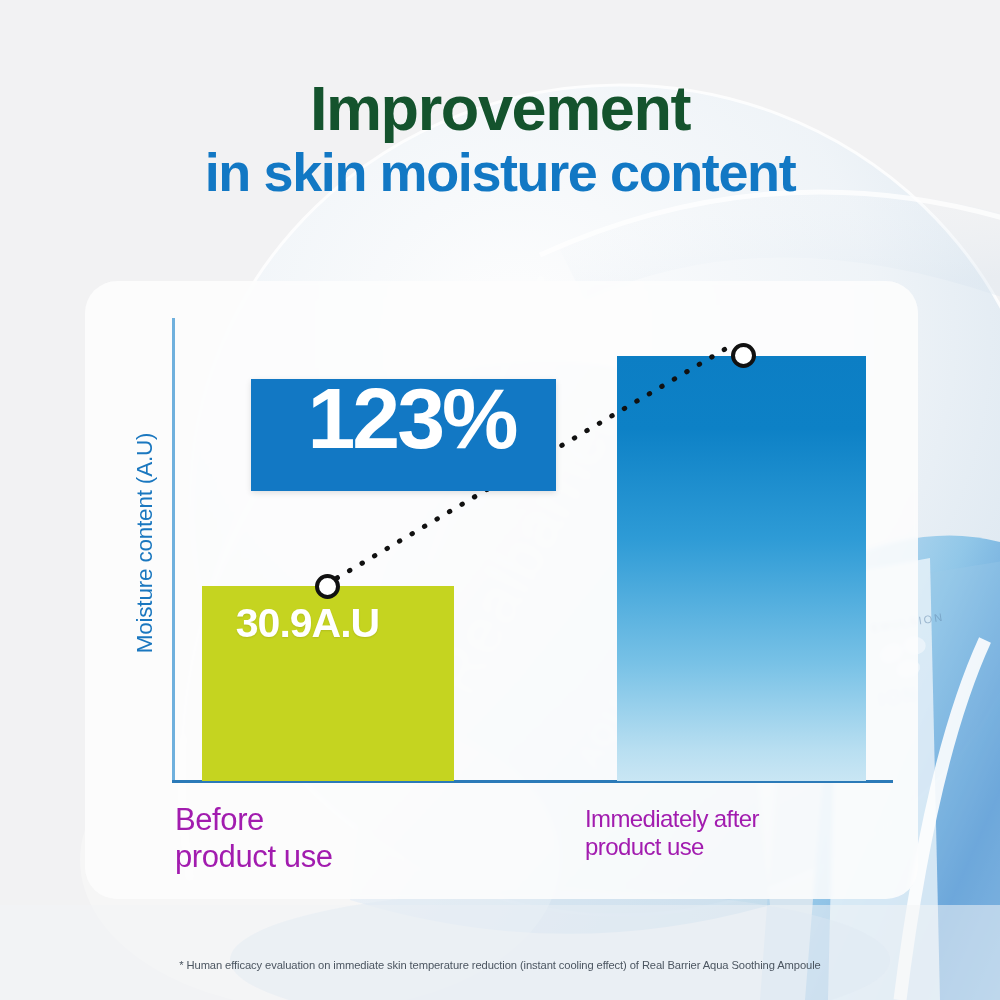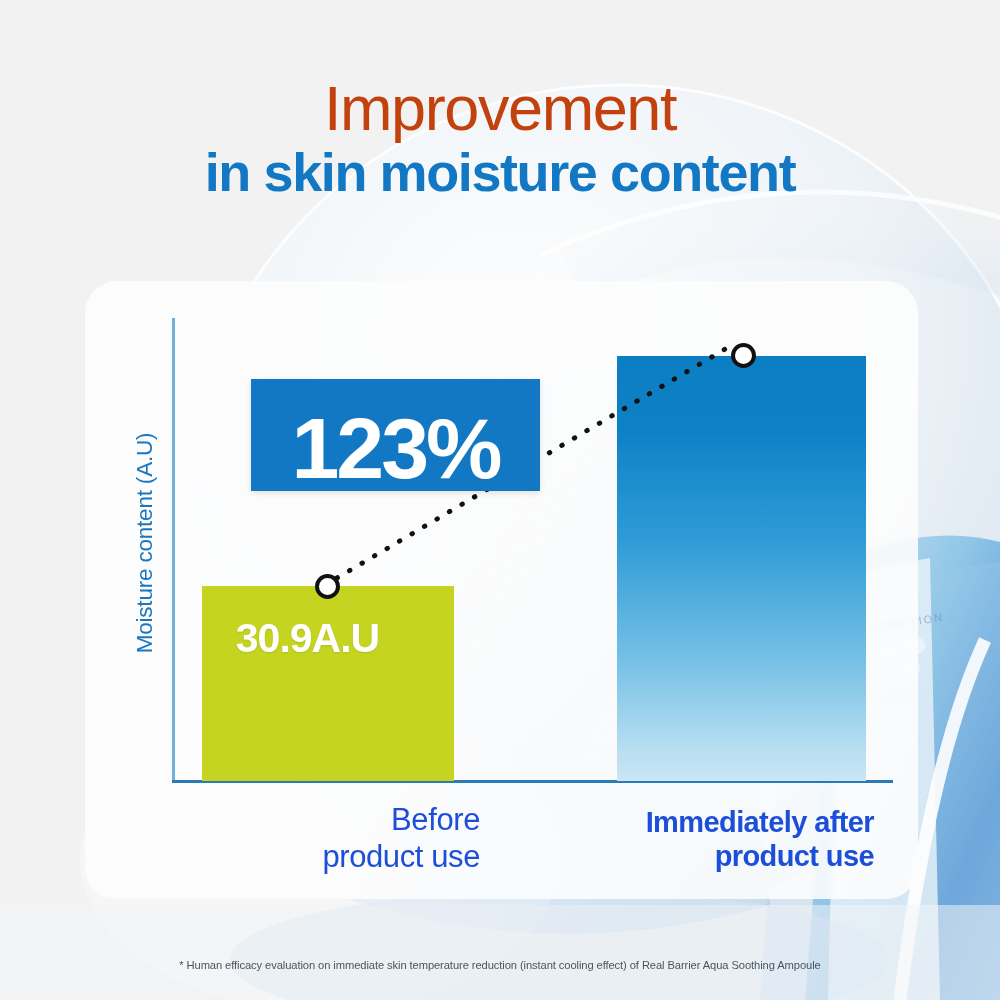--- a/index.html
+++ b/index.html
@@ -16,21 +16,21 @@
   .bg-svg{position:absolute;inset:0;width:1000px;height:1000px;}
 
   
   #headline{
     position:absolute;left:0;top:78px;width:1000px;
     text-align:center;z-index:5;
     line-height:0.96;
   }
   .hl-line1{
     display:block;
-    font-size:63px;font-weight:normal;color:#c2410c;
+    font-size:63px;font-weight:bold;color:#14532d;
     letter-spacing:-1.4px;
   }
   .hl-line2{
     display:block;
     font-size:54px;font-weight:bold;color:#1278c4;
     letter-spacing:-1.4px;margin-top:9px;
   }
 
   
   #card{
@@ -78,58 +78,59 @@
     background:linear-gradient(180deg,#0c7ec4 0%,#0d81c6 17%,#2e9bd6 43%,#77c1e6 72%,#b9dff1 93%,#c9e6f4 100%);
   }
 
   .bar-val{
     position:absolute;
     color:#ffffff;font-weight:bold;
     font-size:41px;letter-spacing:-1px;
     text-align:center;
     text-shadow:0 1px 2px rgba(0,0,0,0.10);
   }
-  .val-green{left:202px;top:615px;width:211px;}
+  .val-green{left:202px;top:600px;width:211px;}
   .val-blue{left:617px;top:398px;width:249px;}
 
   
   .connector{position:absolute;left:0;top:0;width:1000px;height:1000px;pointer-events:none;}
 
   .marker{
     position:absolute;width:25px;height:25px;border-radius:50%;
     background:#ffffff;border:4px solid #111111;box-sizing:border-box;
   }
   .marker-a{left:315px;top:574px;}
   .marker-b{left:731px;top:343px;}
 
   
   #badge{
     position:absolute;left:251px;top:379px;width:289px;height:112px;
     background:#1278c4;
-    display:flex;align-items:flex-end;justify-content:center;
+    display:flex;align-items:flex-start;justify-content:center;
     box-shadow:0 2px 6px rgba(0,0,0,0.12);
+    padding-left:16px;
   }
   #badge .txt{
     color:#ffffff;font-weight:bold;font-size:86px;
     letter-spacing:-3px;line-height:1;
     margin-top:-4px;
   }
 
   
   .xlabel{
-    position:absolute;text-align:right;color:#1d4ed8;
+    position:absolute;text-align:left;color:#a21caf;
     line-height:1.18;
   }
   .xlabel-before{
     left:175px;top:802px;width:305px;
     font-size:31px;font-weight:normal;letter-spacing:-0.4px;
   }
   .xlabel-after{
-    left:564px;top:805px;width:310px;
-    font-size:29px;font-weight:bold;letter-spacing:-0.6px;
+    left:585px;top:805px;width:310px;
+    font-size:24px;font-weight:normal;letter-spacing:-0.6px;
   }
 
   
   #footnote{
     position:absolute;left:0;top:933px;width:1000px;
     text-align:center;z-index:7;
     color:#4b5560;font-size:11.2px;line-height:1.62;
     letter-spacing:-0.1px;
     margin-top:23px;
   }

